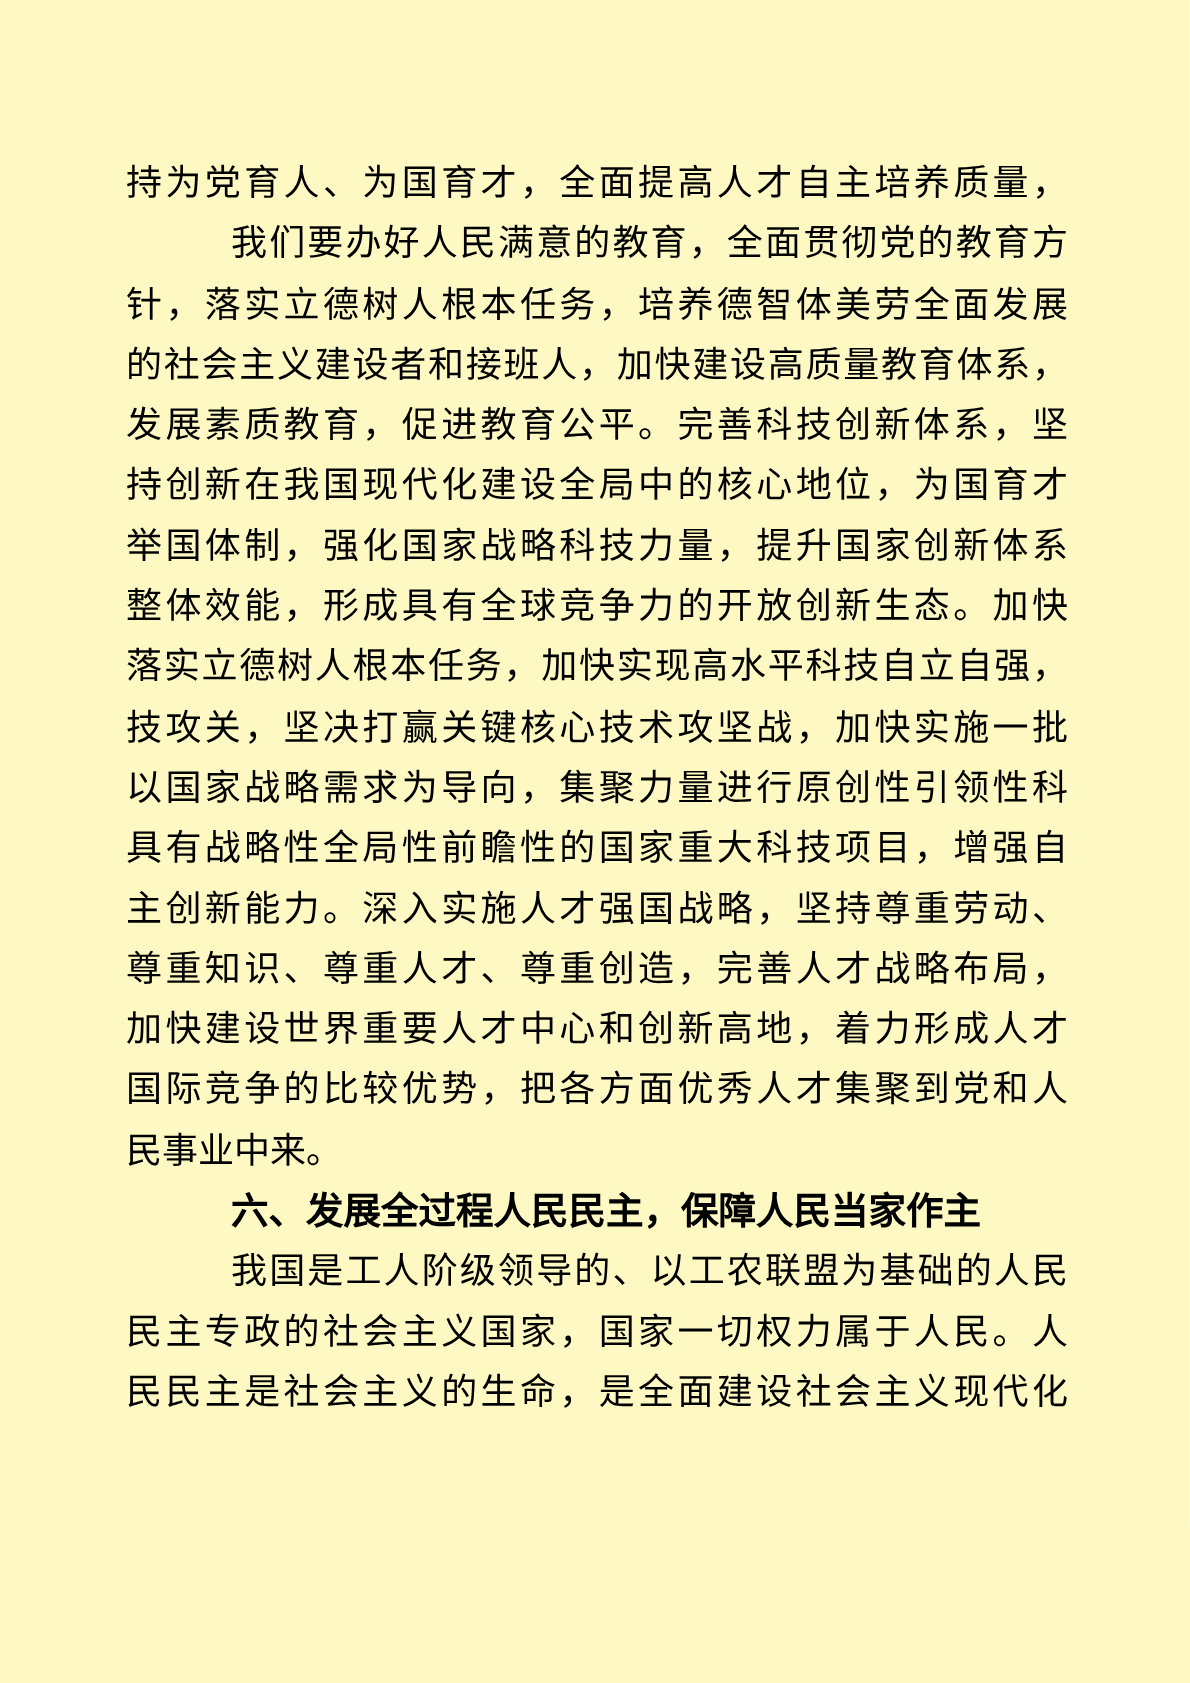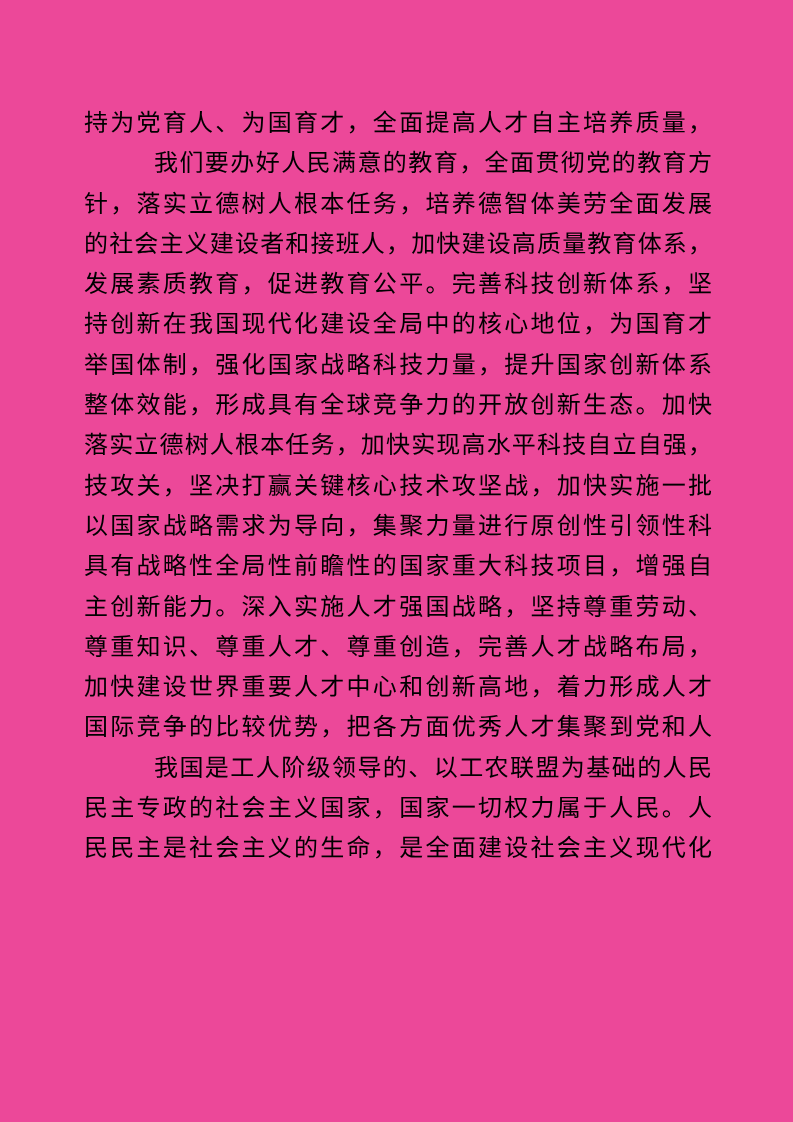--- a/index.html
+++ b/index.html
@@ -4,21 +4,21 @@
 <style>
   html, body {
     margin: 0;
     padding: 0;
     background: #ffffff;
   }
   .page {
     position: relative;
     width: 793px;
     height: 1122px;
-    background: #ec4899;
+    background: #fef9c3;
     overflow: hidden;
   }
   .text-block {
     position: absolute;
     left: 84px;
     top: 103px;
     width: 628px;
     color: #000000;
   }
   .line {
@@ -60,17 +60,19 @@
       <div class="line body fill">举国体制，强化国家战略科技力量，提升国家创新体系</div>
       <div class="line body fill">整体效能，形成具有全球竞争力的开放创新生态。加快</div>
       <div class="line body fill">落实立德树人根本任务，加快实现高水平科技自立自强，</div>
       <div class="line body fill">技攻关，坚决打赢关键核心技术攻坚战，加快实施一批</div>
       <div class="line body fill">以国家战略需求为导向，集聚力量进行原创性引领性科</div>
       <div class="line body fill">具有战略性全局性前瞻性的国家重大科技项目，增强自</div>
       <div class="line body fill">主创新能力。深入实施人才强国战略，坚持尊重劳动、</div>
       <div class="line body fill">尊重知识、尊重人才、尊重创造，完善人才战略布局，</div>
       <div class="line body fill">加快建设世界重要人才中心和创新高地，着力形成人才</div>
       <div class="line body fill">国际竞争的比较优势，把各方面优秀人才集聚到党和人</div>
+      <div class="line body">民事业中来。</div>
+      <div class="line heading indent">六、发展全过程人民民主，保障人民当家作主</div>
       <div class="line body fill indent">我国是工人阶级领导的、以工农联盟为基础的人民</div>
       <div class="line body fill">民主专政的社会主义国家，国家一切权力属于人民。人</div>
       <div class="line body fill">民民主是社会主义的生命，是全面建设社会主义现代化</div>
     </div>
 </div>
 
 </body></html>

